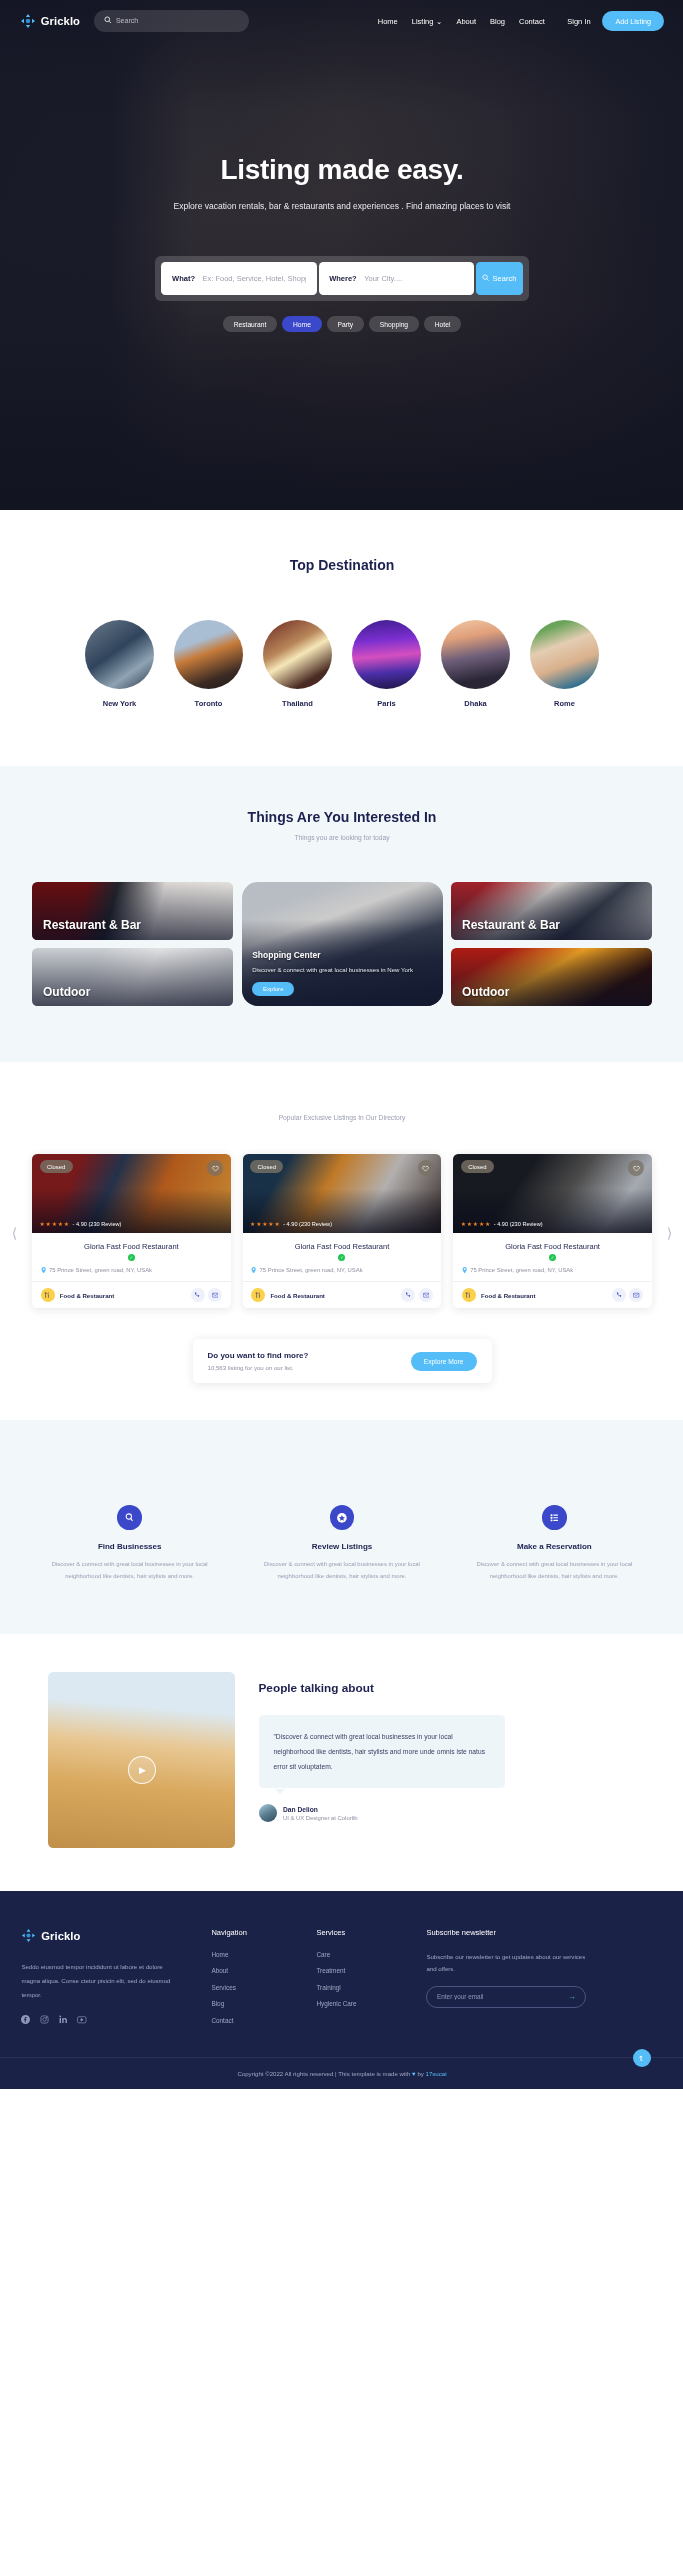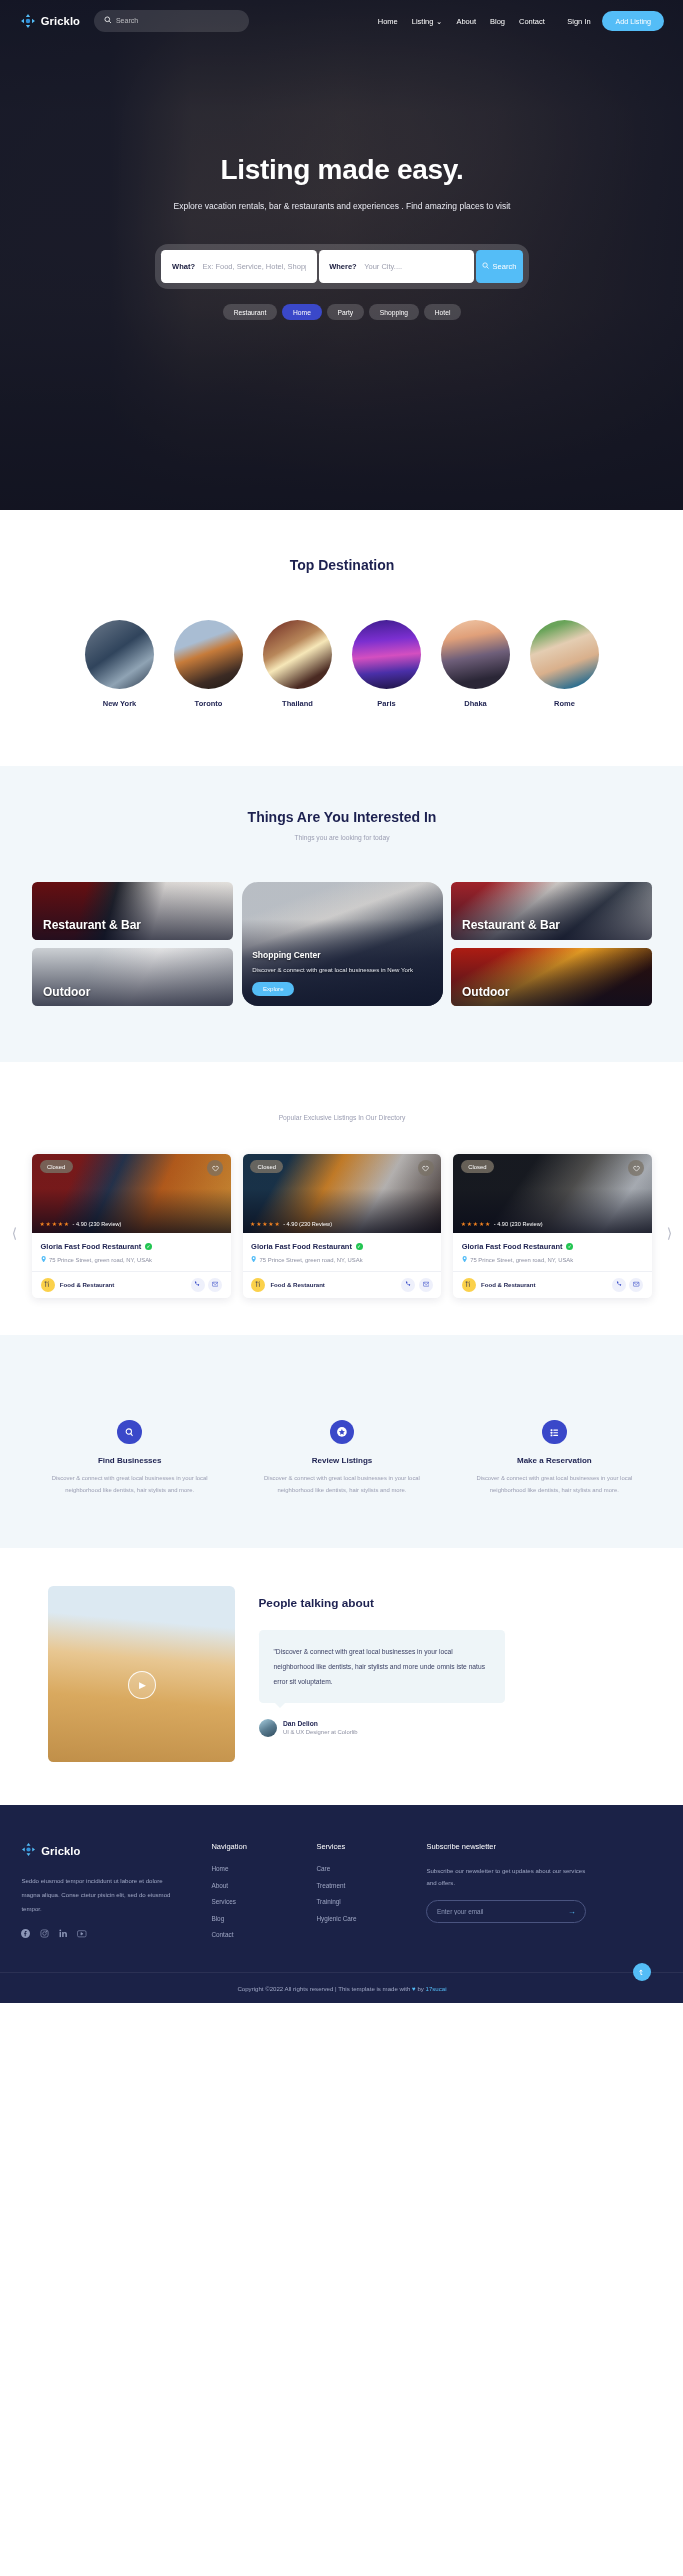--- a/index.html
+++ b/index.html
@@ -35,21 +35,21 @@
   .nav-links a{color:#fff;font-size:7.5px;text-decoration:none;display:flex;align-items:center;gap:2.7px;}
   .nav-right{display:flex;align-items:center;gap:11.8px;margin-left:22.4px;}
   .signin{color:#fff;font-size:7.5px;text-decoration:none;}
   .add-listing{background:#54bdf7;color:#fff;border:0;border-radius:10.7px;padding:5.9px 13px;font-size:7.2px;
     font-family:inherit;cursor:pointer;}
 
   
   .hero-in{position:relative;z-index:4;text-align:center;padding-top:112px;}
   .hero-title{color:#fff;font-size:28px;font-weight:700;letter-spacing:-0.3px;}
   .hero-sub{color:#e9eaf2;font-size:8.5px;line-height:2.1;margin-top:11.8px;}
-  .searchbar{width:374px;margin:28px auto 0;background:rgba(255,255,255,.17);border-radius:13px;padding:6.4px;
+  .searchbar{width:374px;margin:40px auto 0;background:rgba(255,255,255,.17);border-radius:6px;padding:6.4px;
     display:flex;gap:2px;}
   .sfield{flex:1;background:#fff;border-radius:4.3px;height:33px;display:flex;align-items:center;padding:0 10.7px;gap:7.5px;}
   .sfield b{font-size:7.5px;color:#17193b;}
   .sfield input{border:0;outline:0;font-size:7.5px;color:#8b8d9e;font-family:inherit;width:100%;}
   .sfield input::placeholder{color:#9c9eae;}
   .sbtn{width:47px;background:#54bdf7;border:0;border-radius:4.3px;color:#fff;font-size:7.5px;font-family:inherit;
     display:flex;align-items:center;justify-content:center;gap:3.7px;cursor:pointer;}
   .chips{display:flex;justify-content:center;gap:5.3px;margin-top:15px;}
   .chip{background:rgba(255,255,255,.17);color:#fff;border:0;border-radius:8.5px;padding:4.3px 10.7px;font-size:6.7px;
     font-family:inherit;cursor:pointer;}
@@ -105,21 +105,21 @@
   .c2{background:linear-gradient(125deg,#1a1d22 0 34%,#5b5a56 56%,#c8cdd2 80%,#8a8f94 100%);}
   .card-img:after{content:"";position:absolute;inset:0;background:linear-gradient(180deg,rgba(8,10,25,.18) 0 44%,rgba(8,10,25,.80));}
   .badge-closed{position:absolute;left:7.5px;top:6.4px;z-index:3;background:rgba(120,112,100,.82);color:#fff;
     font-size:5.9px;padding:3.2px 7.5px;border-radius:7.5px;}
   .fav{position:absolute;right:7.5px;top:6.4px;z-index:3;width:16px;height:16px;border-radius:50%;
     background:rgba(120,112,100,.72);display:flex;align-items:center;justify-content:center;cursor:pointer;}
   .rating{position:absolute;left:7.5px;bottom:6.4px;z-index:3;display:flex;align-items:center;gap:2.7px;}
   .stars{color:#f58320;font-size:5.9px;letter-spacing:0.8px;}
   .rtxt{color:#fff;font-size:5.6px;}
   .card-body{padding:8.5px 8.5px 7.5px;border-bottom:0.5px solid #eef0f5;}
-  .card-title{font-size:7.5px;font-weight:700;color:#1d2150;display:flex;align-items:center;gap:3.7px;}
+  .card-title{font-size:7.5px;font-weight:400;color:#1d2150;display:flex;align-items:center;gap:3.7px;flex-direction:column;}
   .verified{width:7px;height:7px;border-radius:50%;background:#23c552;display:inline-flex;align-items:center;
     justify-content:center;color:#fff;font-size:4.3px;}
   .card-addr{margin-top:5.3px;font-size:5.9px;color:#8d90a2;display:flex;align-items:center;gap:3.2px;}
   .card-foot{padding:5.9px 8.5px;display:flex;align-items:center;gap:5.3px;}
   .cat-ic{width:14px;height:14px;border-radius:50%;background:#fbd14b;display:flex;align-items:center;
     justify-content:center;font-size:6.4px;}
   .cat-nm{font-size:6.1px;font-weight:700;color:#1d2150;}
   .acts{margin-left:auto;display:flex;gap:3.7px;}
   .act{width:14px;height:14px;border-radius:50%;background:#eef0fb;display:flex;align-items:center;
     justify-content:center;color:#2b40c4;cursor:pointer;}
@@ -488,20 +488,27 @@
             <svg width="6.4" height="6.4" viewBox="0 0 16 14" fill="none" stroke="#2b40c4" stroke-width="1.3">
                 <rect x="1" y="2" width="14" height="10" rx="1.4"></rect>
                 <path d="M1.6 3 8 8l6.4-5"></path>
               </svg>
           </span>
         </span>
       </div>
     </div>
   </div>
 
+  <div class="findmore">
+    <div>
+      <h4>Do you want to find more?</h4>
+      <p>10,563 listing for you on our list.</p>
+    </div>
+    <button>Explore More</button>
+  </div>
 </section>
 
 <section class="how">
   <div class="how-grid wrap">
     <div class="how-item">
       <div class="how-ic">
         <svg width="10.7" height="10.7" viewBox="0 0 20 20" fill="none" stroke="#fff" stroke-width="1.9">
           <circle cx="9" cy="8.5" r="5"></circle>
             <path d="M12.8 12.4 L16 16.5"></path>
           </svg>

